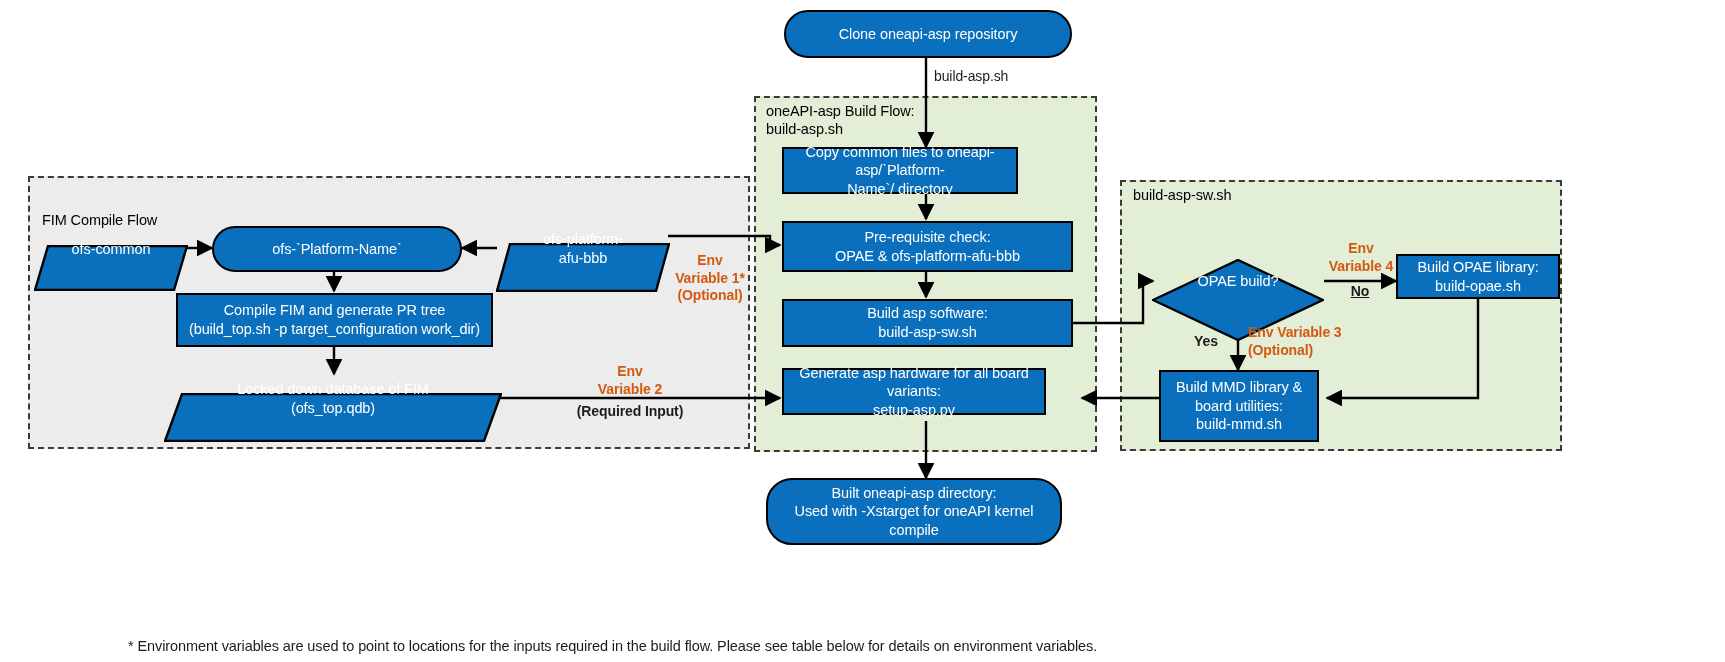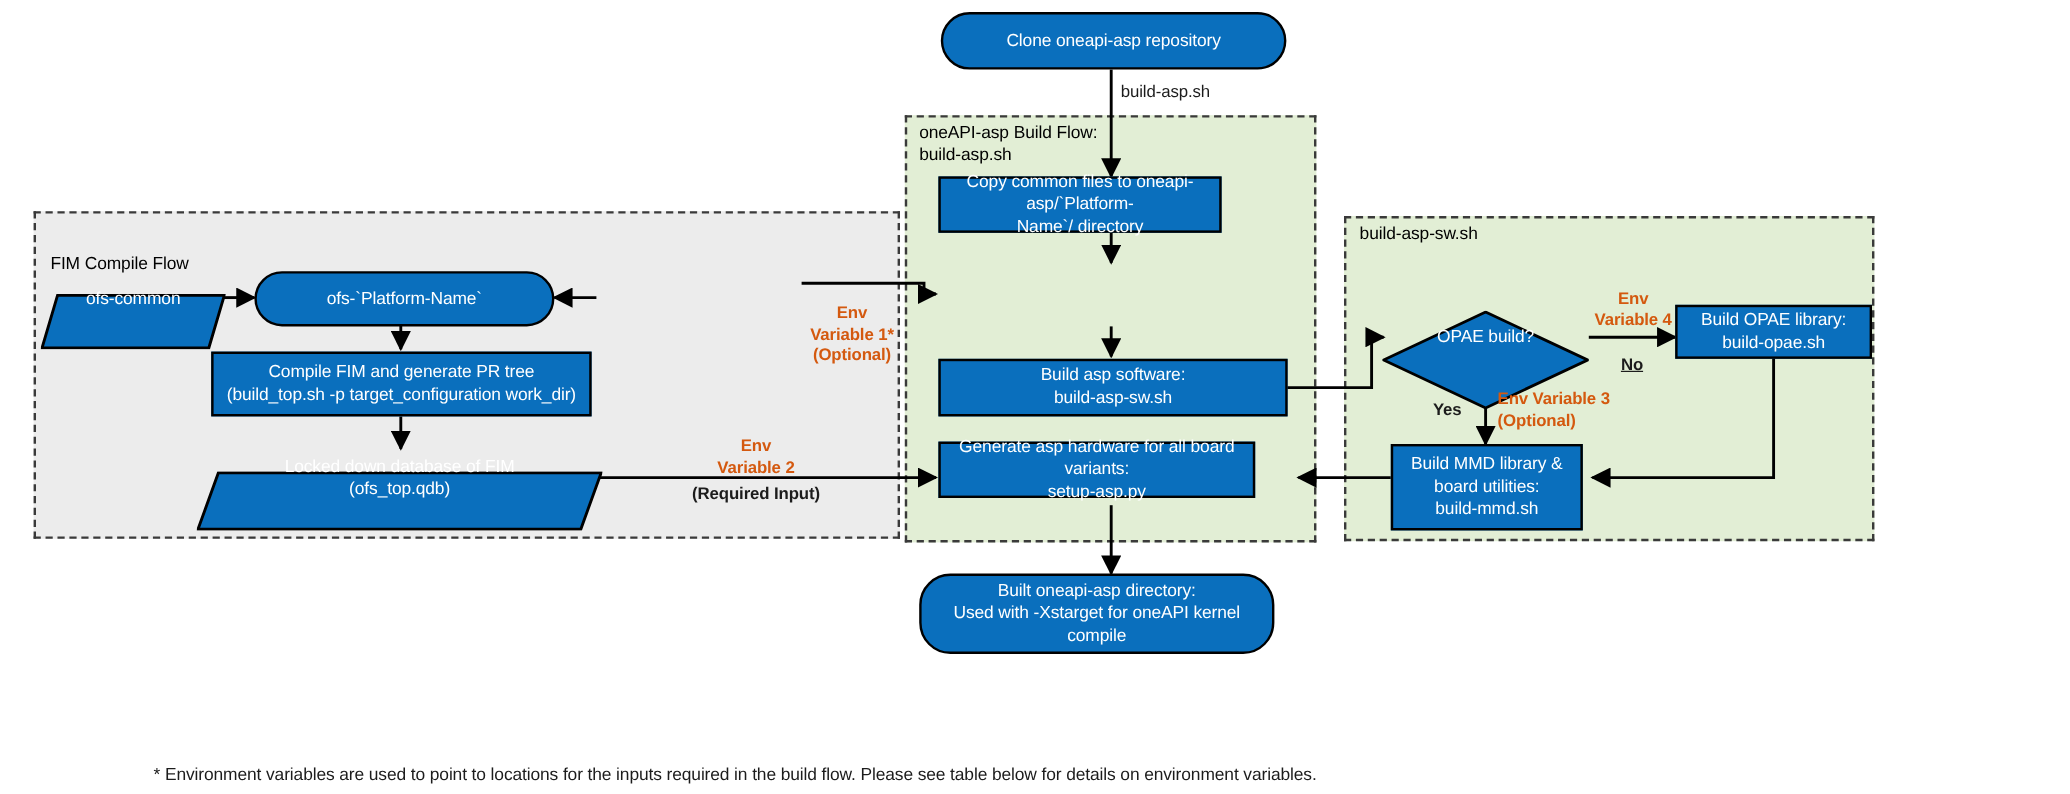--- a/index.html
+++ b/index.html
@@ -164,20 +164,22 @@
 
       <path d="M 1159 398 L 1082 398"></path>
     </g>
   </svg>
 
   <div class="node rounded" style="left:784px; top:10px; width:288px; height:48px;">Clone oneapi-asp repository</div>
 
   <div class="node" style="left:782px; top:147px; width:236px; height:47px;">Copy common files to oneapi-asp/`Platform-
 Name`/ directory</div>
 
+  <div class="node" style="left:782px; top:221px; width:291px; height:51px;">Pre-requisite check:
+OPAE &amp; ofs-platform-afu-bbb</div>
 
   <div class="node" style="left:782px; top:299px; width:291px; height:48px;">Build asp software:
 build-asp-sw.sh</div>
 
   <div class="node" style="left:782px; top:368px; width:264px; height:47px;">Generate asp hardware for all board variants:
 setup-asp.py</div>
 
   <div class="node rounded" style="left:766px; top:478px; width:296px; height:67px;">Built oneapi-asp directory:
 Used with -Xstarget for oneAPI kernel compile</div>
 
@@ -185,20 +187,29 @@
     <div class="para-inner">
       <svg viewBox="0 0 154 46" preserveAspectRatio="none">
         <polygon points="14,1 153,1 140,45 1,45" fill="#0a6fbd" stroke="#000000" stroke-width="2.4" vector-effect="non-scaling-stroke"></polygon>
       </svg>
     </div>
     <div class="para-text">ofs-common</div>
   </div>
 
   <div class="node rounded" style="left:212px; top:226px; width:250px; height:46px;">ofs-`Platform-Name`</div>
 
+  <div class="node para" style="left:496px; top:224px; width:174px; height:49px;">
+    <div class="para-inner">
+      <svg viewBox="0 0 174 49" preserveAspectRatio="none">
+        <polygon points="14,1 173,1 160,48 1,48" fill="#0a6fbd" stroke="#000000" stroke-width="2.4" vector-effect="non-scaling-stroke"></polygon>
+      </svg>
+    </div>
+    <div class="para-text">ofs-platform-
+afu-bbb</div>
+  </div>
 
   <div class="node" style="left:176px; top:293px; width:317px; height:54px;">Compile FIM and generate PR tree
 (build_top.sh -p target_configuration work_dir)</div>
 
   <div class="node para" style="left:164px; top:374px; width:338px; height:49px;">
     <div class="para-inner">
       <svg viewBox="0 0 338 49" preserveAspectRatio="none">
         <polygon points="18,1 337,1 320,48 1,48" fill="#0a6fbd" stroke="#000000" stroke-width="2.4" vector-effect="non-scaling-stroke"></polygon>
       </svg>
     </div>
@@ -229,21 +240,21 @@
 (Optional)</div>
 
   <div class="edge-label env" style="left:580px; top:363px; width:100px;">Env
 Variable 2</div>
 
   <div class="edge-label bold" style="left:560px; top:403px; width:140px;">(Required Input)</div>
 
   <div class="edge-label env" style="left:1325px; top:240px; width:72px;">Env
 Variable 4</div>
 
-  <div class="edge-label bold" style="left:1340px; top:295px; width:40px;text-decoration:underline;">No</div>
+  <div class="edge-label bold" style="left:1340px; top:283px; width:40px;text-decoration:underline;">No</div>
 
   <div class="edge-label bold" style="left:1186px; top:333px; width:40px;">Yes</div>
 
   <div class="edge-label env" style="left:1248px; top:324px; width:150px; text-align:left;">Env Variable 3
 (Optional)</div>
 
   <div class="footnote" style="left:128px; top:626px; width:1500px;margin-top:12px;">* Environment variables are used to point to locations for the inputs required in the build flow. Please see table below for details on environment variables.</div>
 
 </div>
 

